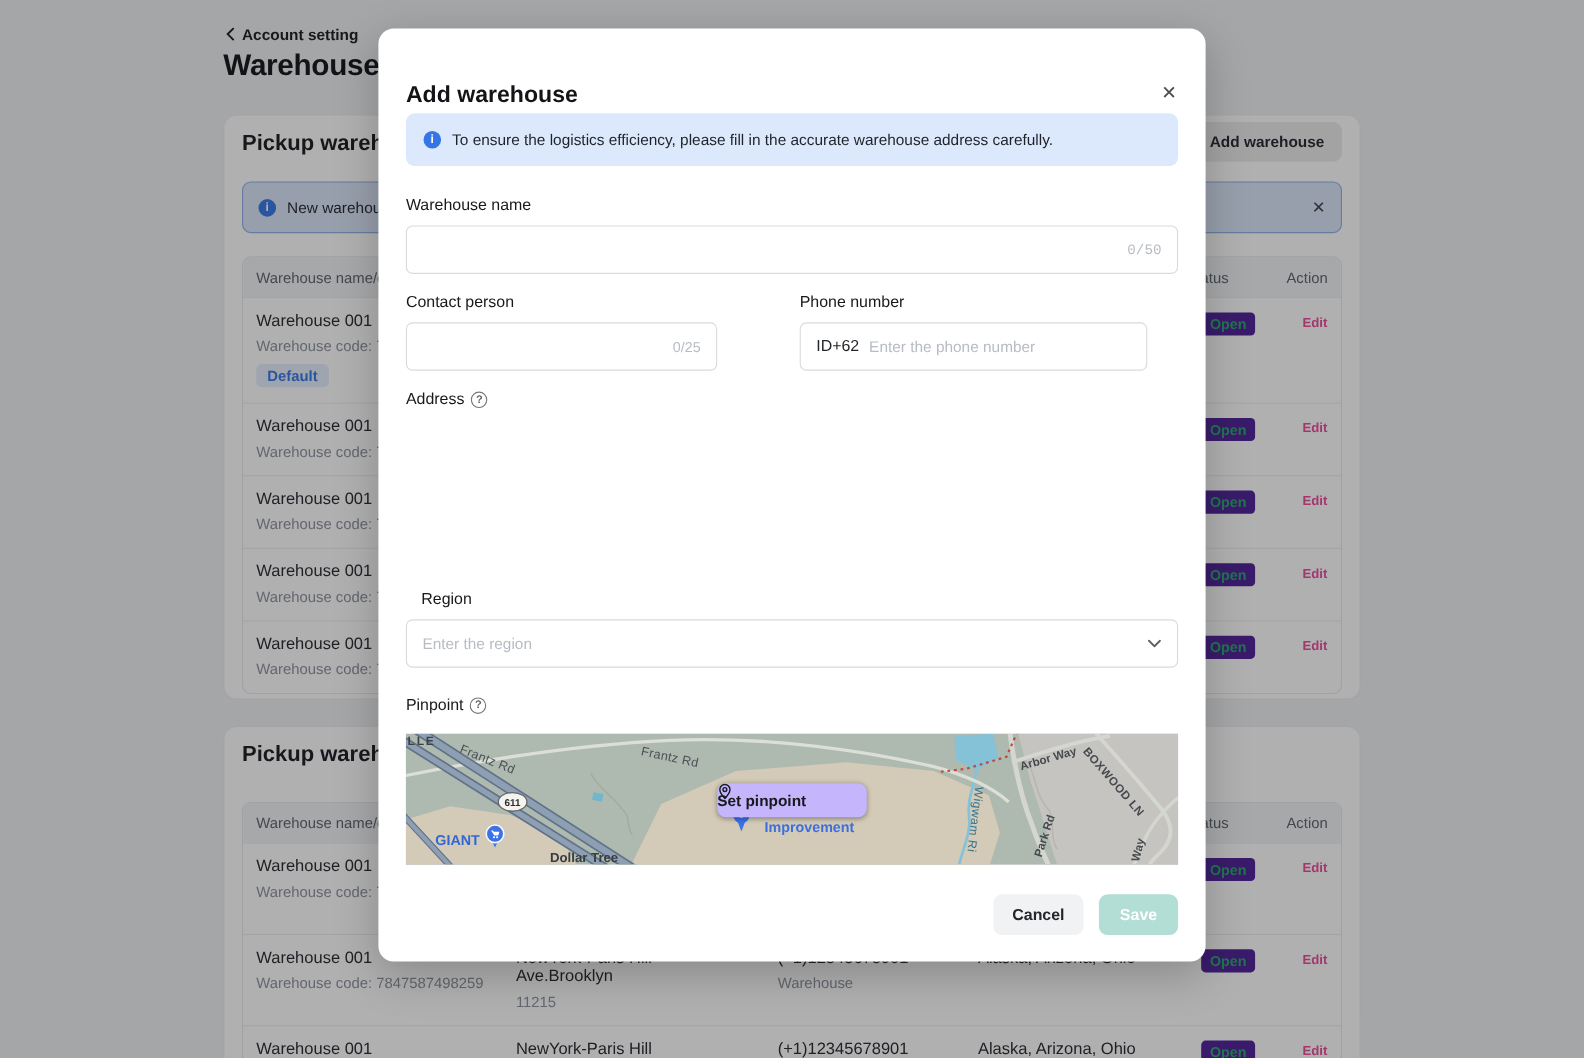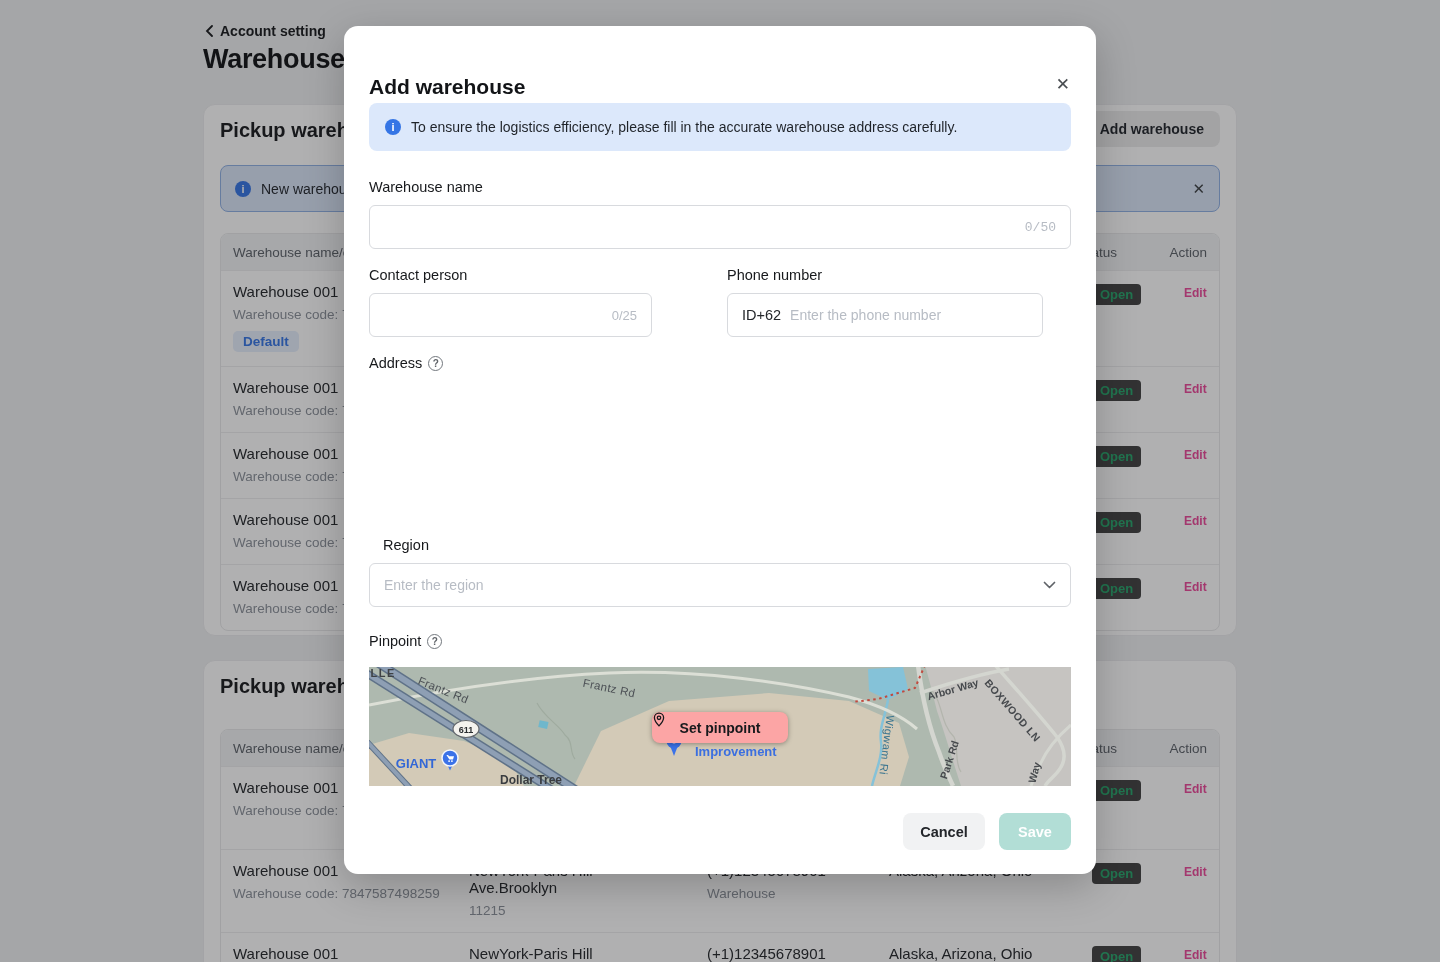--- a/index.html
+++ b/index.html
@@ -29,21 +29,21 @@
   .tbl2 { top:68px; }
   .trow { display:flex; align-items:flex-start; }
   .thead { background:#f2f3f5; height:36px; align-items:center; color:#5b6168; font-size:13.5px; }
   .trow + .trow { border-top:1px solid #ededee; }
   .tbody-row { padding:12px 0 14px 0; }
   .cell { padding:0 12px; }
   .c1{width:236px;} .c2{width:238px;} .c3{width:182px;} .c4{width:203px;} .c5{width:92px;} .c6{flex:1;}
   .cell-main { font-size:15px; color:#23262a; font-weight:500; }
   .cell-sub  { font-size:13.5px; color:#8a9099; margin-top:7px; }
   .badge-default { display:inline-block; margin-top:9px; background:#e5eefc; color:#3575e5; font-size:13.5px; font-weight:600; padding:3px 10px; border-radius:5px; }
-  .badge-open { display:inline-block; background:#404040; color:#27a56b; font-size:13px; font-weight:600; padding:3px 8px; border-radius:4px; margin-top:1px; }
+  .badge-open { display:inline-block; background:#4c1d95; color:#27a56b; font-size:13px; font-weight:600; padding:3px 8px; border-radius:4px; margin-top:1px; }
   .edit-link { font-size:12px; font-weight:700; color:#ec4899; cursor:pointer; display:inline-block; margin-top:3px; }
 
   
   .overlay { position:absolute; inset:0; background:rgba(22,24,27,0.34); z-index:5; }
   .modal { position:absolute; left:344px; top:26px; width:752px; height:848px; background:#fff; border-radius:14px; box-shadow:0 12px 40px rgba(0,0,0,.22); z-index:10; }
   .m-title { position:absolute; left:25px; top:49px; font-size:21px; font-weight:700; color:#121417; }
   .m-close { position:absolute; right:26px; top:50px; font-size:17px; color:#4a4e52; cursor:pointer; line-height:1; }
   .m-banner { position:absolute; left:25px; right:25px; top:77px; height:48px; background:#dce8fb; border-radius:8px; display:flex; align-items:center; gap:10px; padding:0 16px; }
   .m-banner-text { font-size:14px; color:#1f2329; }
 
@@ -61,21 +61,21 @@
   .f-textarea { position:absolute; left:25px; right:25px; top:355px; height:136px; border:1px solid #d8dade; border-radius:6px; cursor:text; }
   .f-textarea .ph { position:absolute; left:14px; top:12px; }
   .f-textarea .counter { position:absolute; right:14px; bottom:8px; }
   .resize-h { position:absolute; right:3px; bottom:3px; }
   .rg-label{left:39px; top:511px;} .rg-input{left:25px; right:25px; top:537px; cursor:pointer;}
   .chev { margin-left:auto; display:flex; }
   .pp-label{left:25px; top:607px;justify-content:center;}
 
   .map { position:absolute; left:25px; right:25px; top:641px; height:119px; overflow:hidden; background:#aeb9af; cursor:grab; }
   .map svg { position:absolute; left:0; top:0; }
-  .setpin-btn { position:absolute; left:283px; top:45px; width:136px; height:31px; background:#fca5a5; border:none; border-radius:8px; box-shadow:0 1px 5px rgba(0,0,0,.35); display:flex; align-items:center; justify-content:center; gap:7px; font-size:14px; font-weight:700; color:#17191c; font-family:inherit; cursor:pointer; }
+  .setpin-btn { position:absolute; left:283px; top:45px; width:136px; height:31px; background:#c4b5fd; border:none; border-radius:8px; box-shadow:0 1px 5px rgba(0,0,0,.35); display:flex; align-items:center; gap:7px; font-size:14px; font-weight:700; color:#17191c; font-family:inherit; cursor:pointer; }
 
   .m-btn { position:absolute; top:787px; height:37px; border:none; border-radius:8px; font-size:14.5px; font-weight:700; font-family:inherit; display:flex; align-items:center; justify-content:center; cursor:pointer; }
   .m-cancel { left:559px; width:82px; background:#f1f2f3; color:#23262a; }
   .m-save { left:655px; width:72px; background:#b2ded6; color:#ffffff; cursor:default; }
 
   .svg-ico { display:block; }
 </style>
 </head>
 <body>
 

